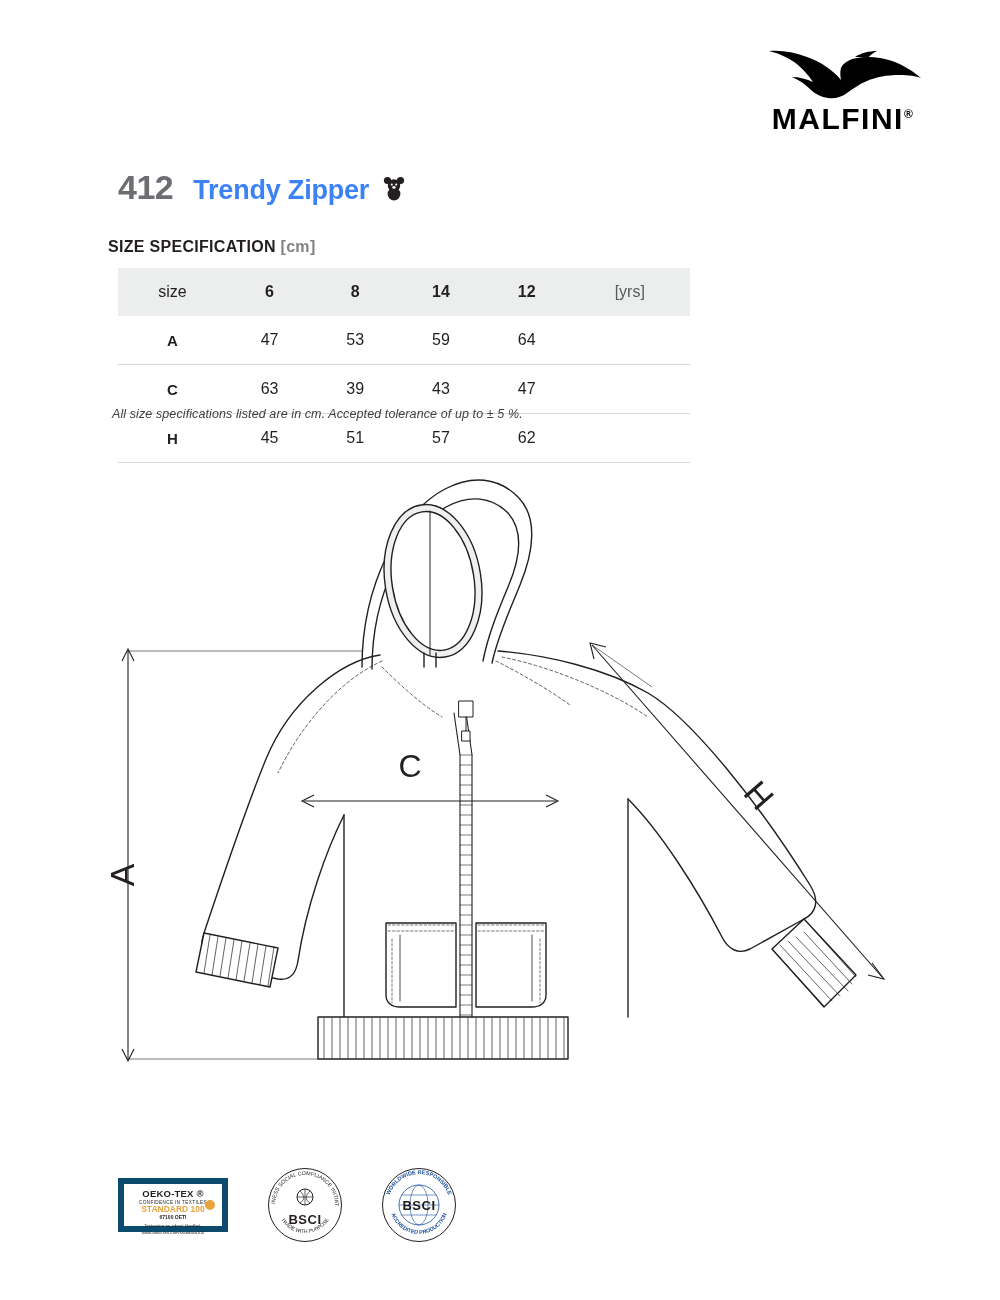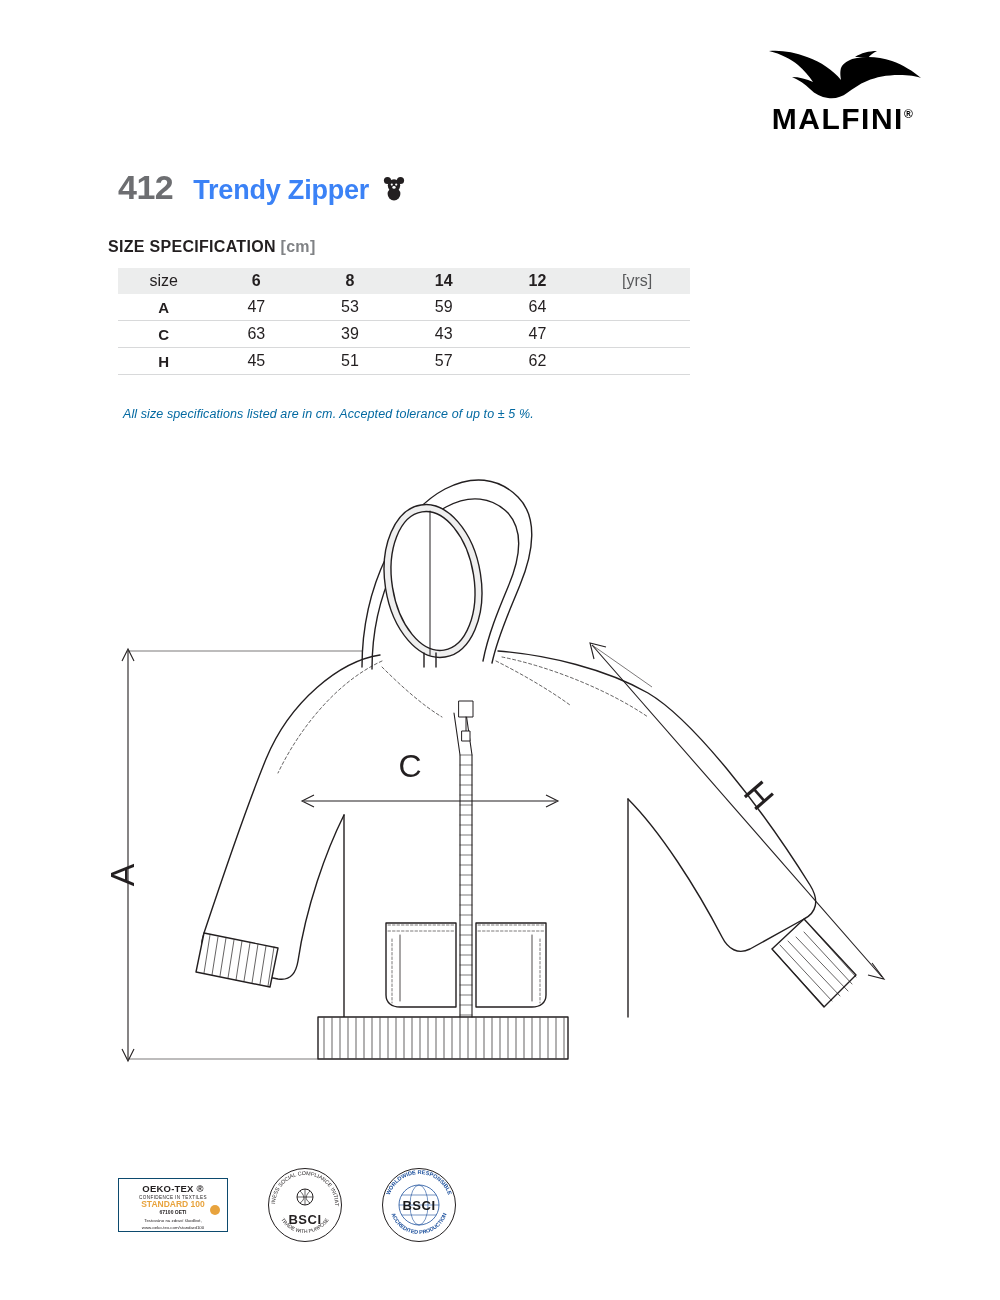--- a/index.html
+++ b/index.html
@@ -88,22 +88,22 @@
     top: 268px;
     left: 118px;
     width: 572px;
     border-collapse: collapse;
     font-size: 16px;
   }
   .size-table tr.header-row {
     background: #eceded;
   }
   .size-table th, .size-table td {
-    padding: 0;
-    height: 26px;
+    padding: 15px;
+    height: 18px;
     text-align: center;
     font-weight: normal;
   }
   .size-table tr:not(.header-row) {
     border-bottom: 1px solid #d8d9da;
   }
   .size-table tr.header-row th:first-child,
   .size-table tr td:first-child {
     width: 95px;
   }
@@ -125,24 +125,24 @@
     text-align: center;
   }
   .size-table td.val {
     font-size: 16px;
   }
   .size-table col.c-num { width: 98px; }
 
   .tolerance-note {
     position: absolute;
     top: 407px;
-    left: 123px;
+    left: 112px;
     font-size: 12.5px;
     font-style: italic;
-    color: #0369a1;
+    color: #404040;
     letter-spacing: 0.1px;
   }
 
   
   .drawing {
     position: absolute;
     top: 455px;
     left: 100px;
   }
 
@@ -151,21 +151,21 @@
     position: absolute;
     bottom: 58px;
     left: 118px;
     display: flex;
     align-items: center;
     gap: 40px;
   }
   .cert-oeko {
     width: 110px;
     height: 54px;
-    border: 1px solid #0c4a6e;
+    border: 6px solid #0c4a6e;
     position: relative;
     font-size: 7px;
     text-align: center;
     line-height: 1.15;
     padding-top: 5px;
     box-sizing: border-box;
   }
   .cert-oeko .l1 { font-weight: bold; font-size: 9.5px; letter-spacing: 0.2px;}
   .cert-oeko .l2 { font-size: 4.6px; letter-spacing: 0.4px; }
   .cert-oeko .l3 { font-weight: bold; font-size: 8.5px; color: #e8a33d; }

